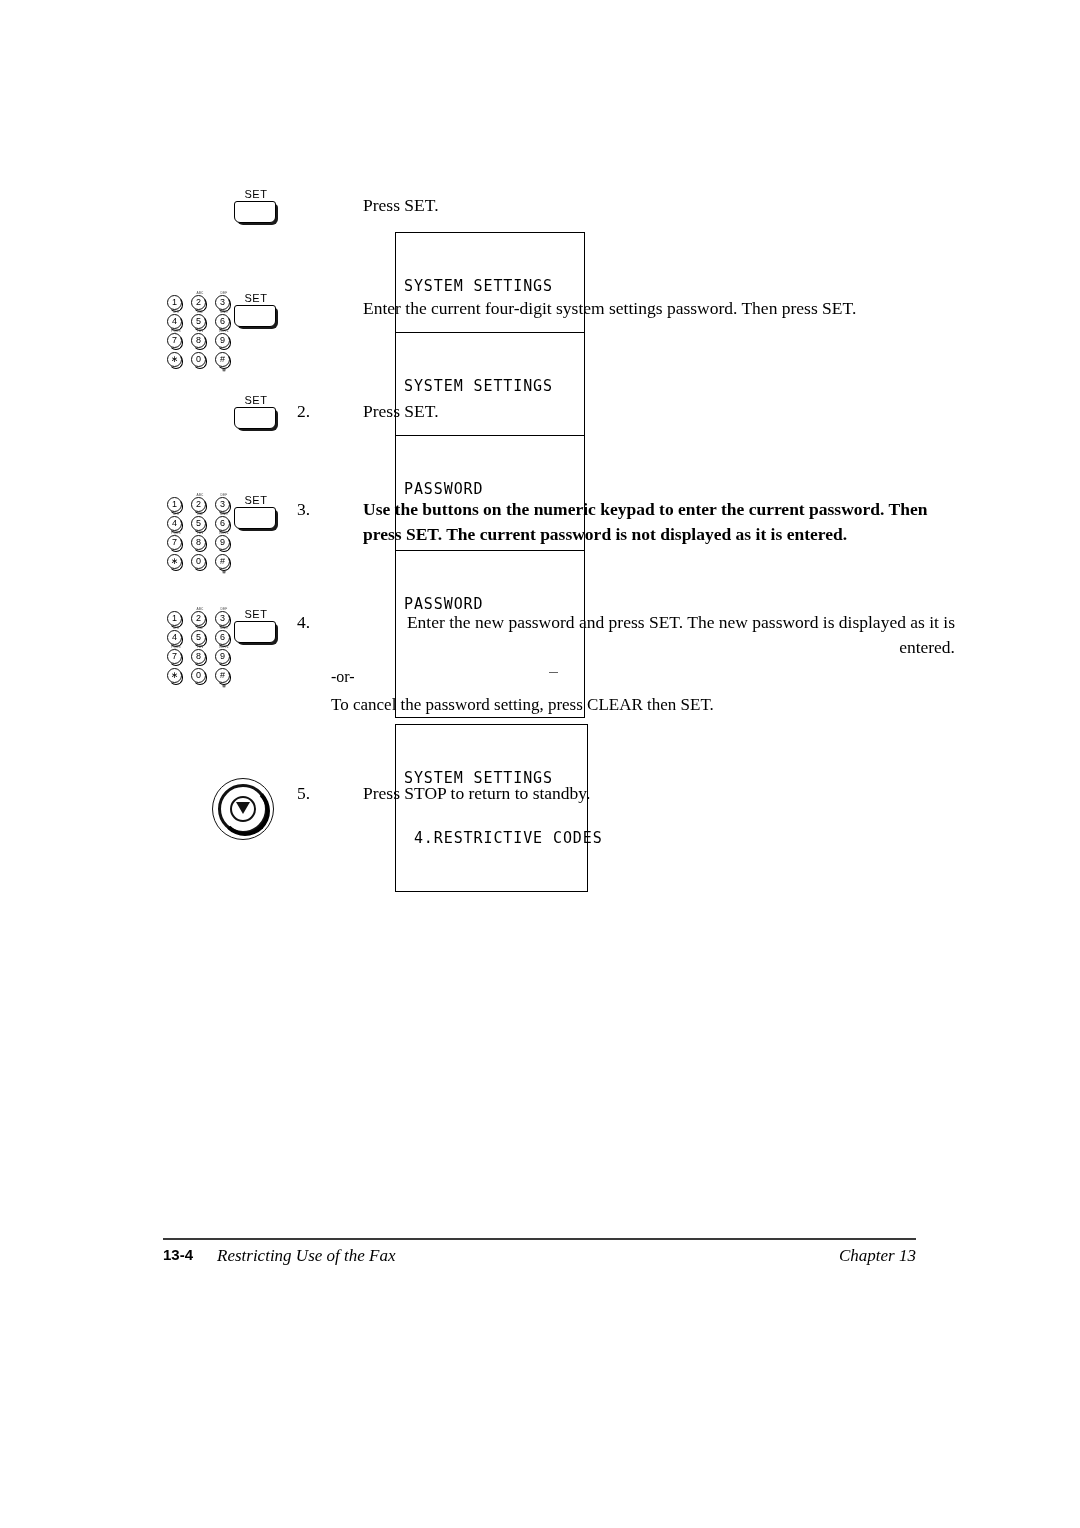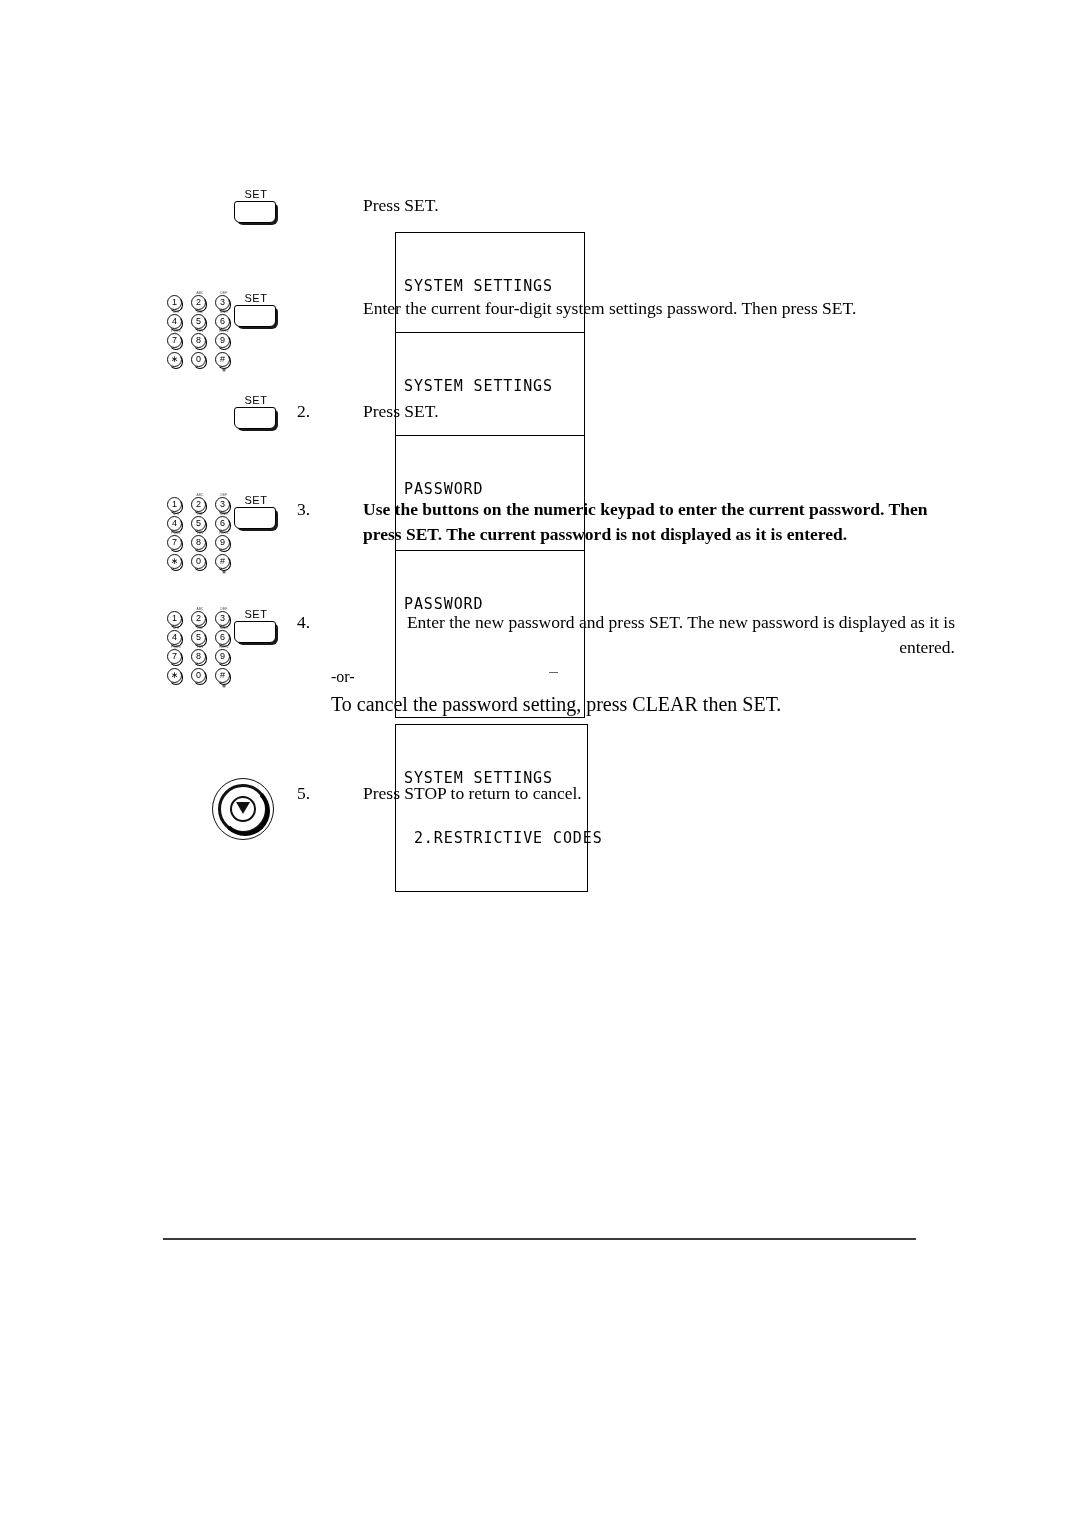--- a/index.html
+++ b/index.html
@@ -65,21 +65,21 @@
   }
 
   .body-text.nonum {
     left: 34px;
   }
 
   .sub-text {
     position: absolute;
     left: 34px;
     width: 586px;
-    font-size: 20px;
+    font-size: 17px;
     line-height: 25px;
   }
 
   
   .setbtn {
     position: absolute;
     width: 48px;
   }
   .setbtn .lbl {
     font-family: "Liberation Sans", sans-serif;
@@ -558,35 +558,40 @@
       </div>
     </div>
     <div class="text-col" style="top:2px;">
       <div class="num">4.</div>
       <div class="body-text" style="width:592px;text-align:right;">Enter the new password and press SET. The new password is displayed as it is entered.</div>
       <div class="sub-text" style="top:54px; font-size:16px;">-or-</div>
       <div class="sub-text" style="top:82px;">To cancel the password setting, press CLEAR then SET.</div>
     </div>
     <div class="lcd" style="left:395px; top:116px; width:193px;">
       <span class="line">SYSTEM SETTINGS</span>
-      <span class="line"> 2.RESTRICTIVE CODES</span>
+      <span class="line"> 4.RESTRICTIVE CODES</span>
     </div>
   </div>
 
   <div class="step" style="top:778px;">
     <div class="icon-col">
       <div class="stopbtn" style="left:52px; top:0px;">
         <div class="ring-outer"></div>
         <div class="ring-inner"></div>
         <div class="ring-shade"></div>
         <div class="glyph-circle"></div>
         <div class="glyph-tri"></div>
       </div>
     </div>
     <div class="text-col" style="top:3px;">
       <div class="num">5.</div>
-      <div class="body-text">Press STOP to return to cancel.</div>
+      <div class="body-text">Press STOP to return to standby.</div>
     </div>
   </div>
 
   <div class="footer-rule"></div>
+  <div class="footer">
+    <span class="pg">13-4</span>
+    <span class="ftitle">Restricting Use of the Fax</span>
+    <span class="fchap">Chapter 13</span>
+  </div>
 
 </div>
 
 </body></html>

